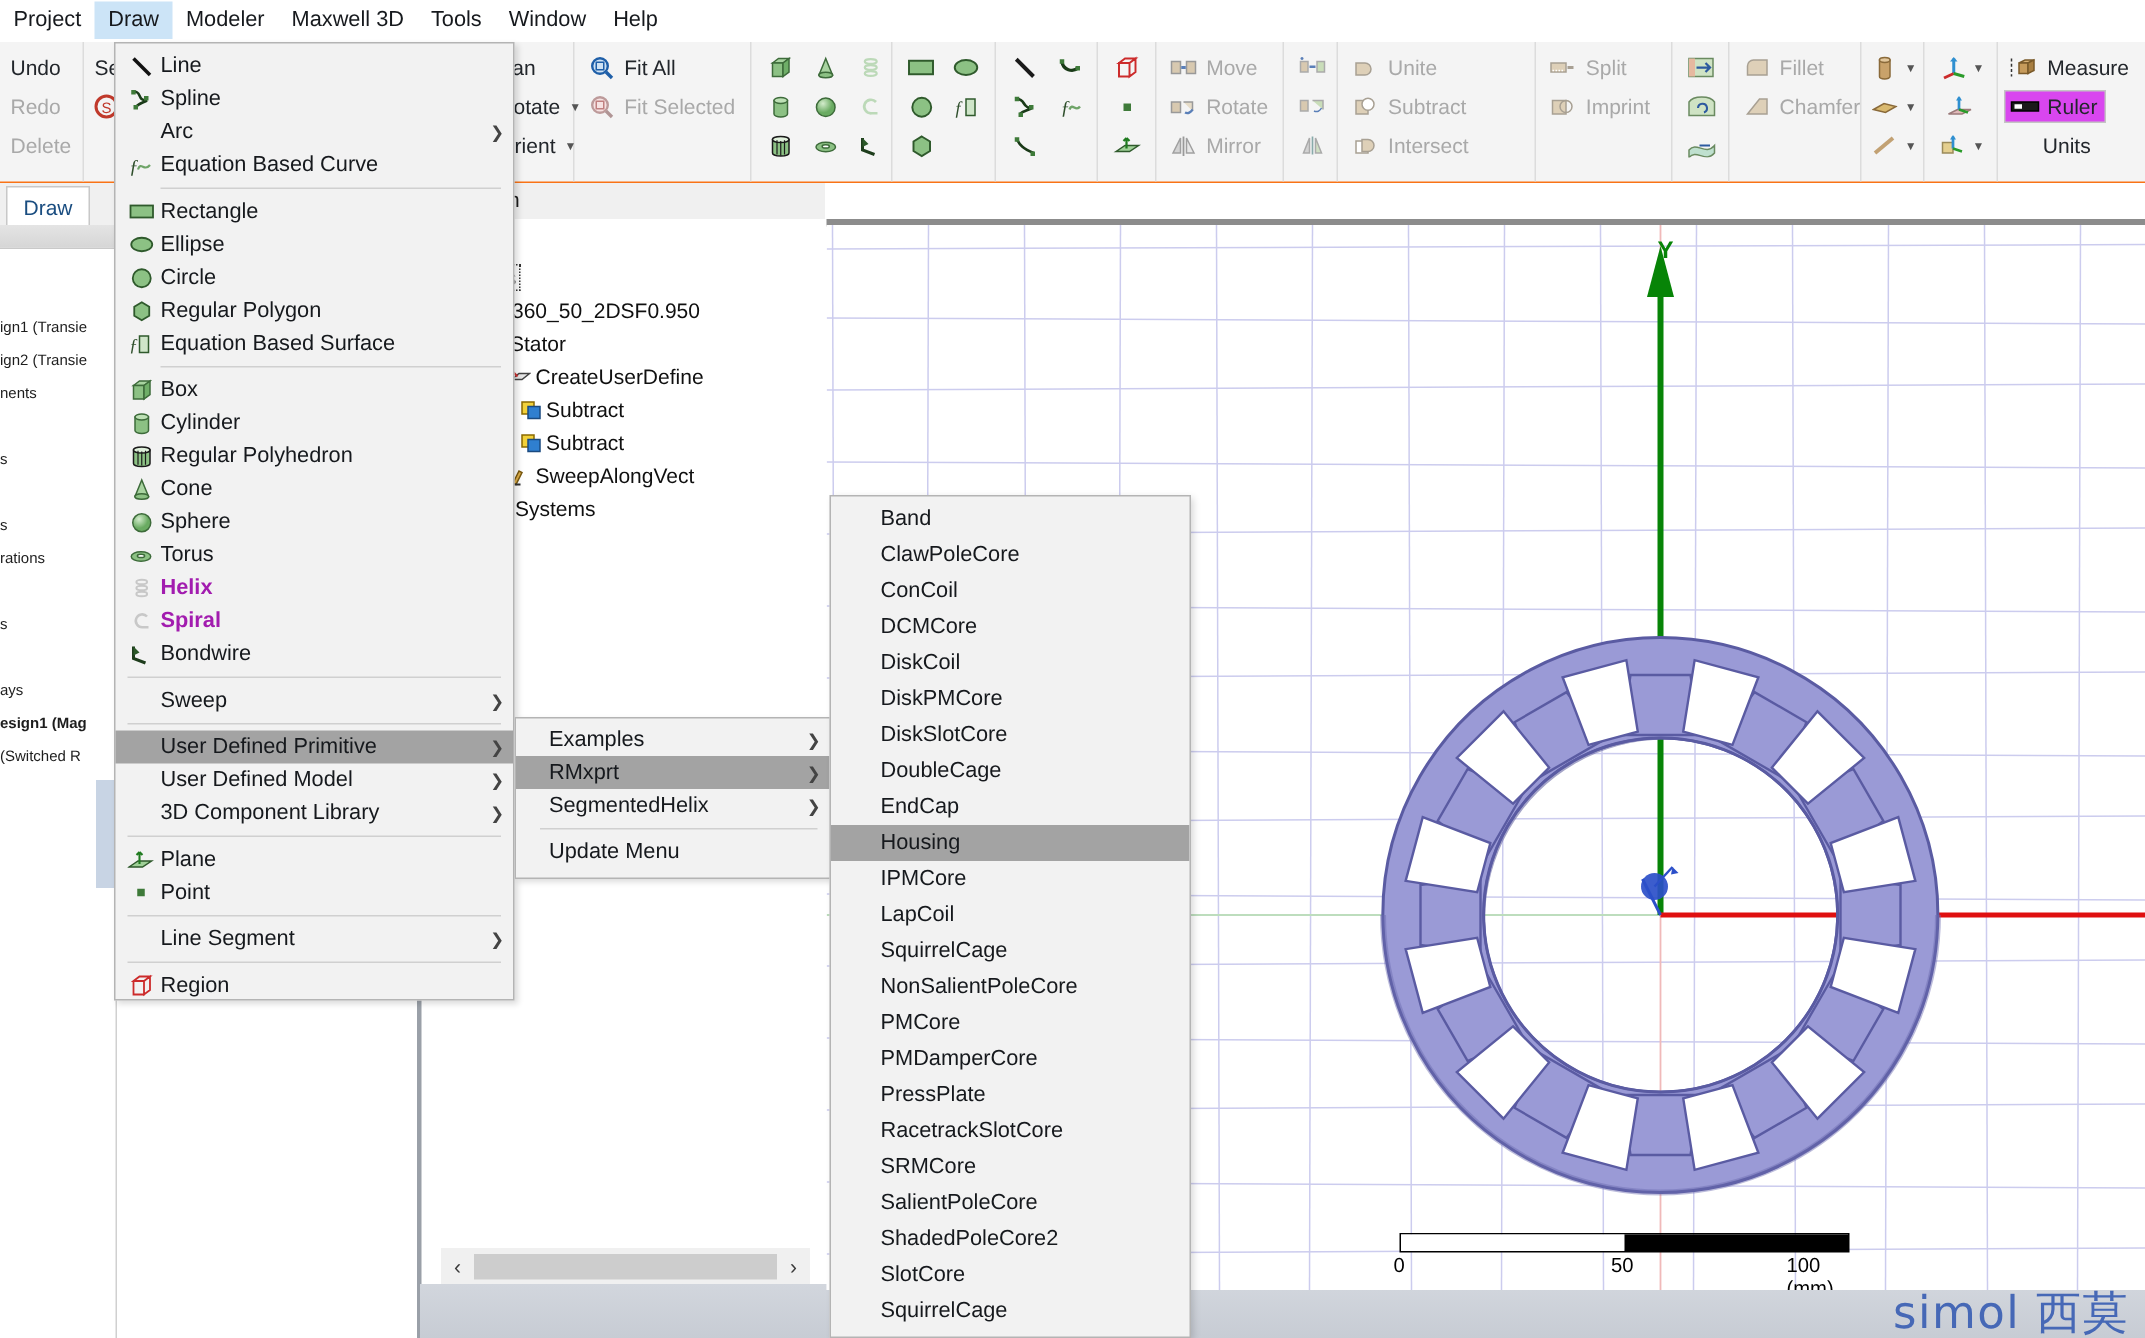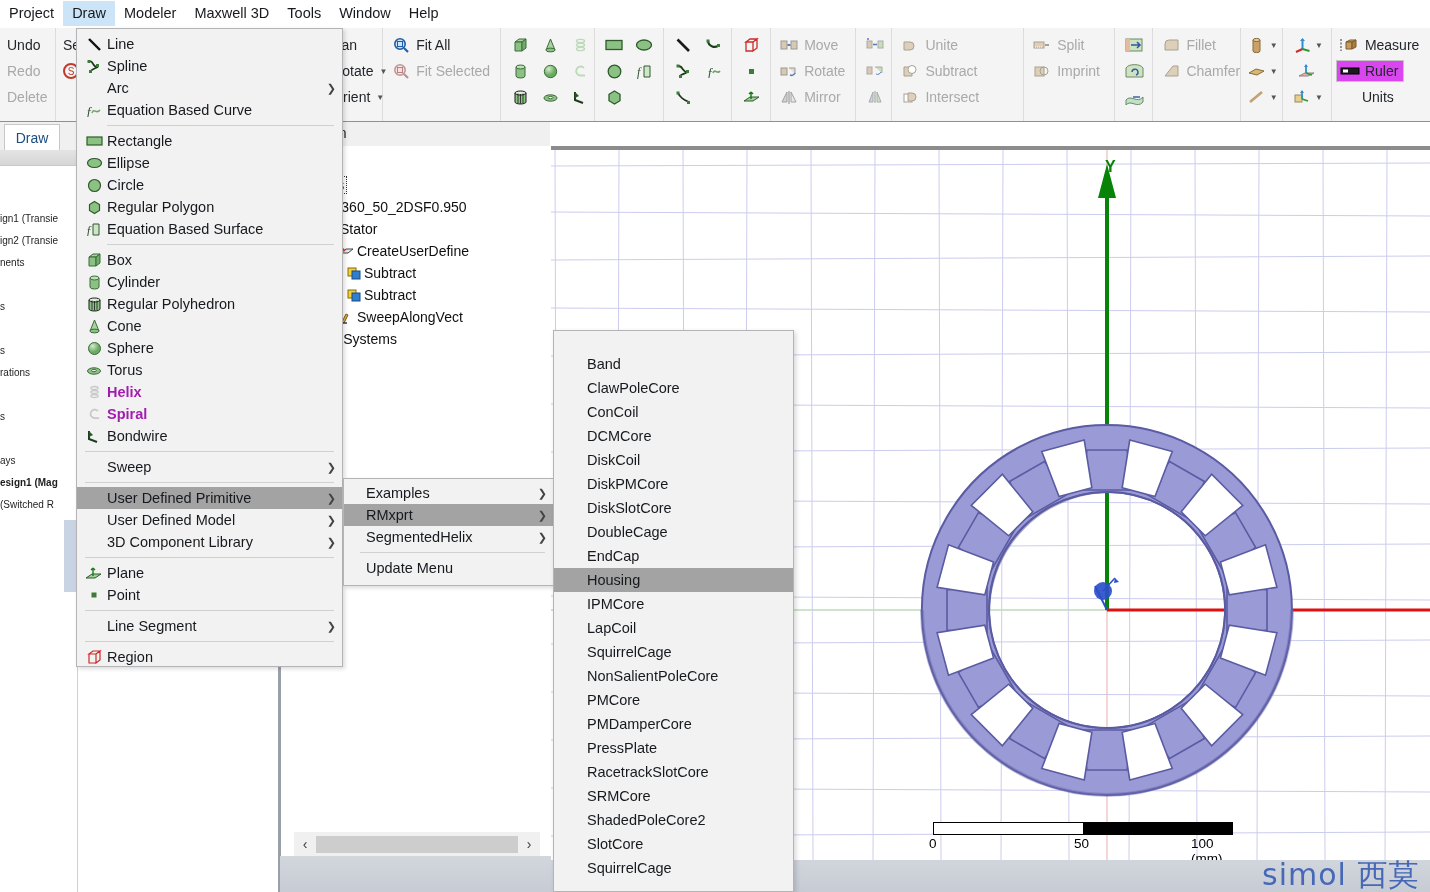--- a/index.html
+++ b/index.html
@@ -118,21 +118,21 @@
 
   
   #submenu1 { left:343px; top:478px; width:211px; height:108px;
               background:#f2f2f2; border:1px solid #b4b4b4;
               box-shadow:2px 2px 4px rgba(0,0,0,0.14); padding:3px 0; }
   #submenu1 .mrow { padding-left:22px; }
 
   
   #submenu2 { left:553px; top:330px; width:241px; height:562px;
               background:#f2f2f2; border:1px solid #b4b4b4;
-              box-shadow:2px 2px 5px rgba(0,0,0,0.16); padding:21px 0; overflow:hidden; }
+              box-shadow:2px 2px 5px rgba(0,0,0,0.16); padding:3px 0; overflow:hidden; }
   #submenu2 .mrow { padding-left:33px; height:24px; }
 
   
   #watermark { left:1262px; top:855px; font-size:30px; color:#3f63b5;
                font-family:"DejaVu Sans", sans-serif; letter-spacing:1px;
                opacity:0.95; white-space:nowrap; }
 </style>
 </head>
 <body>
 
@@ -1258,20 +1258,23 @@
   <div class="mrow">
       <span class="mi-lbl">PressPlate</span>
     </div>
   <div class="mrow">
       <span class="mi-lbl">RacetrackSlotCore</span>
     </div>
   <div class="mrow">
       <span class="mi-lbl">SRMCore</span>
     </div>
   <div class="mrow">
+      <span class="mi-lbl">SalientPoleCore</span>
+    </div>
+  <div class="mrow">
       <span class="mi-lbl">ShadedPoleCore2</span>
     </div>
   <div class="mrow">
       <span class="mi-lbl">SlotCore</span>
     </div>
   <div class="mrow">
       <span class="mi-lbl">SquirrelCage</span>
     </div>
 </div>
 

